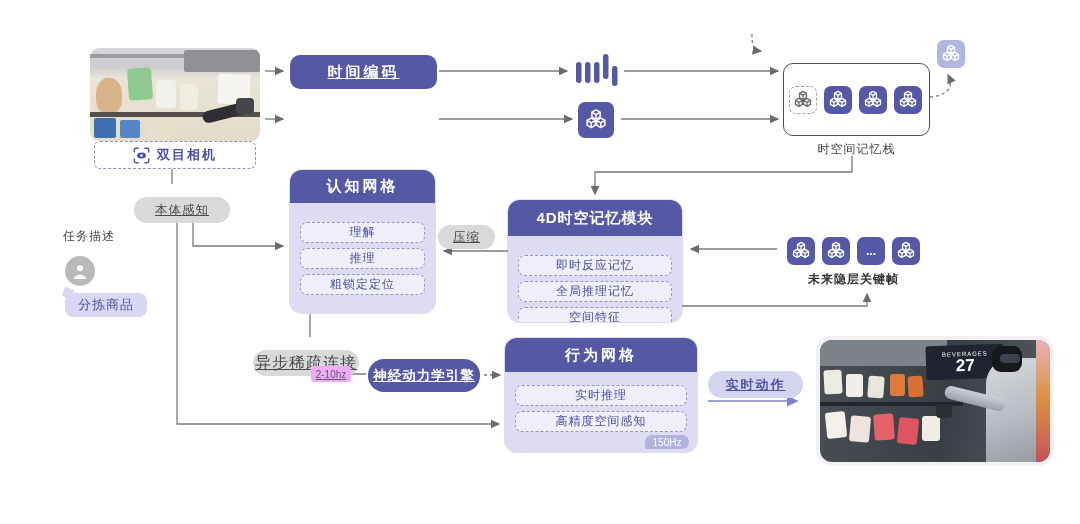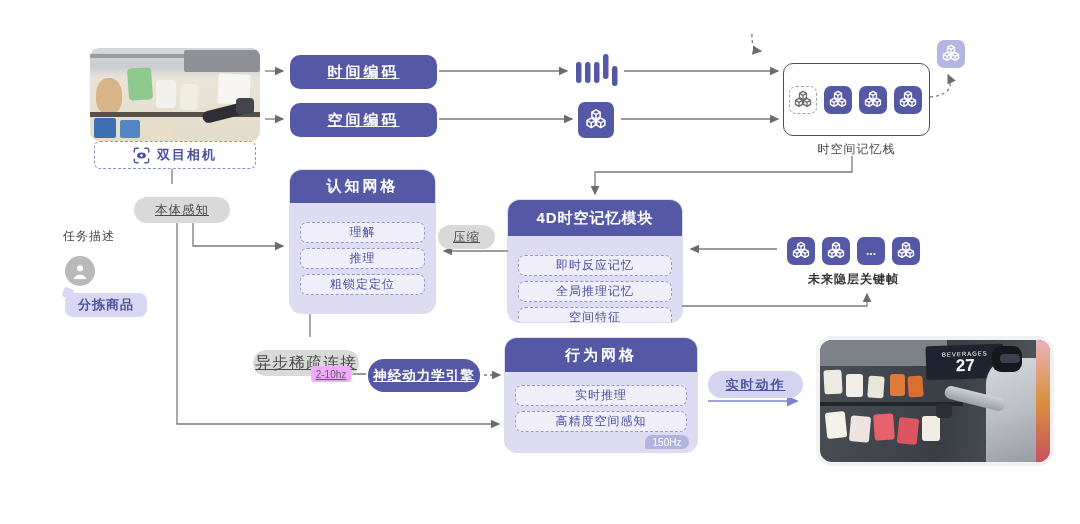--- a/index.html
+++ b/index.html
@@ -38,21 +38,21 @@
 
   .stack-box{border:1.5px solid #4f4f4f;border-radius:10px;background:#fff;
     display:flex;align-items:center;gap:7px;padding-left:5px;}
   .lbl{font-size:12px;color:#444;text-align:center;letter-spacing:1px;}
   .lbl-bold{font-weight:bold;color:#333;}
 
   .camera-box{border:1px dashed #8b8fd0;border-radius:6px;background:#fff;
     color:#4a4ea0;font-weight:bold;font-size:13px;letter-spacing:2px;
     display:flex;align-items:center;justify-content:center;gap:7px;}
 
-  .bubble{background:#d9d7f3;border-radius:8px;color:#4e52a0;font-weight:bold;
+  .bubble{background:#d9d7f3;border-radius:8px;color:#4e52a0;font-weight:normal;
     font-size:13px;display:flex;align-items:center;justify-content:center;letter-spacing:1px;}
   .bubble:before{content:"";position:absolute;left:-2px;top:-5px;width:10px;height:10px;
     background:#d9d7f3;border-radius:2px;transform:rotate(20deg);}
 
   .action-pill{background:#d5d4f0;border-radius:14px;color:#4e52a0;font-weight:bold;
     font-size:13px;letter-spacing:2px;}
 
   .badge{background:#b0b3dd;color:#fff;border-radius:8px 8px 8px 2px;font-size:10px;
     display:flex;align-items:center;justify-content:center;}
 
@@ -138,23 +138,20 @@
       </g>
       <ellipse cx="10" cy="10" rx="5.2" ry="3.6" fill="#4a4ea0"></ellipse>
       <circle cx="10" cy="10" r="1.5" fill="#fff"></circle>
     </svg>
     <span>双目相机</span>
   </div>
 
   <div class="abs btn-primary flexc" style="left:290px;top:55px;width:147px;height:34px">
     <span>时间编码</span>
   </div>
-  <div class="abs btn-primary flexc" style="left:290px;top:103px;width:147px;height:34px">
-    <span>空间编码</span>
-  </div>
 
   <svg class="abs" style="left:574px;top:52px" width="46" height="40" viewBox="0 0 46 40">
     <g fill="#5458a5">
       <rect x="2" y="10" width="5.5" height="21" rx="2.7"></rect>
       <rect x="11" y="10" width="5.5" height="21" rx="2.7"></rect>
       <rect x="20" y="10" width="5.5" height="21" rx="2.7"></rect>
       <rect x="29" y="2" width="5.5" height="25" rx="2.7"></rect>
       <rect x="38" y="14" width="5.5" height="20" rx="2.7"></rect>
     </g>
   </svg>

